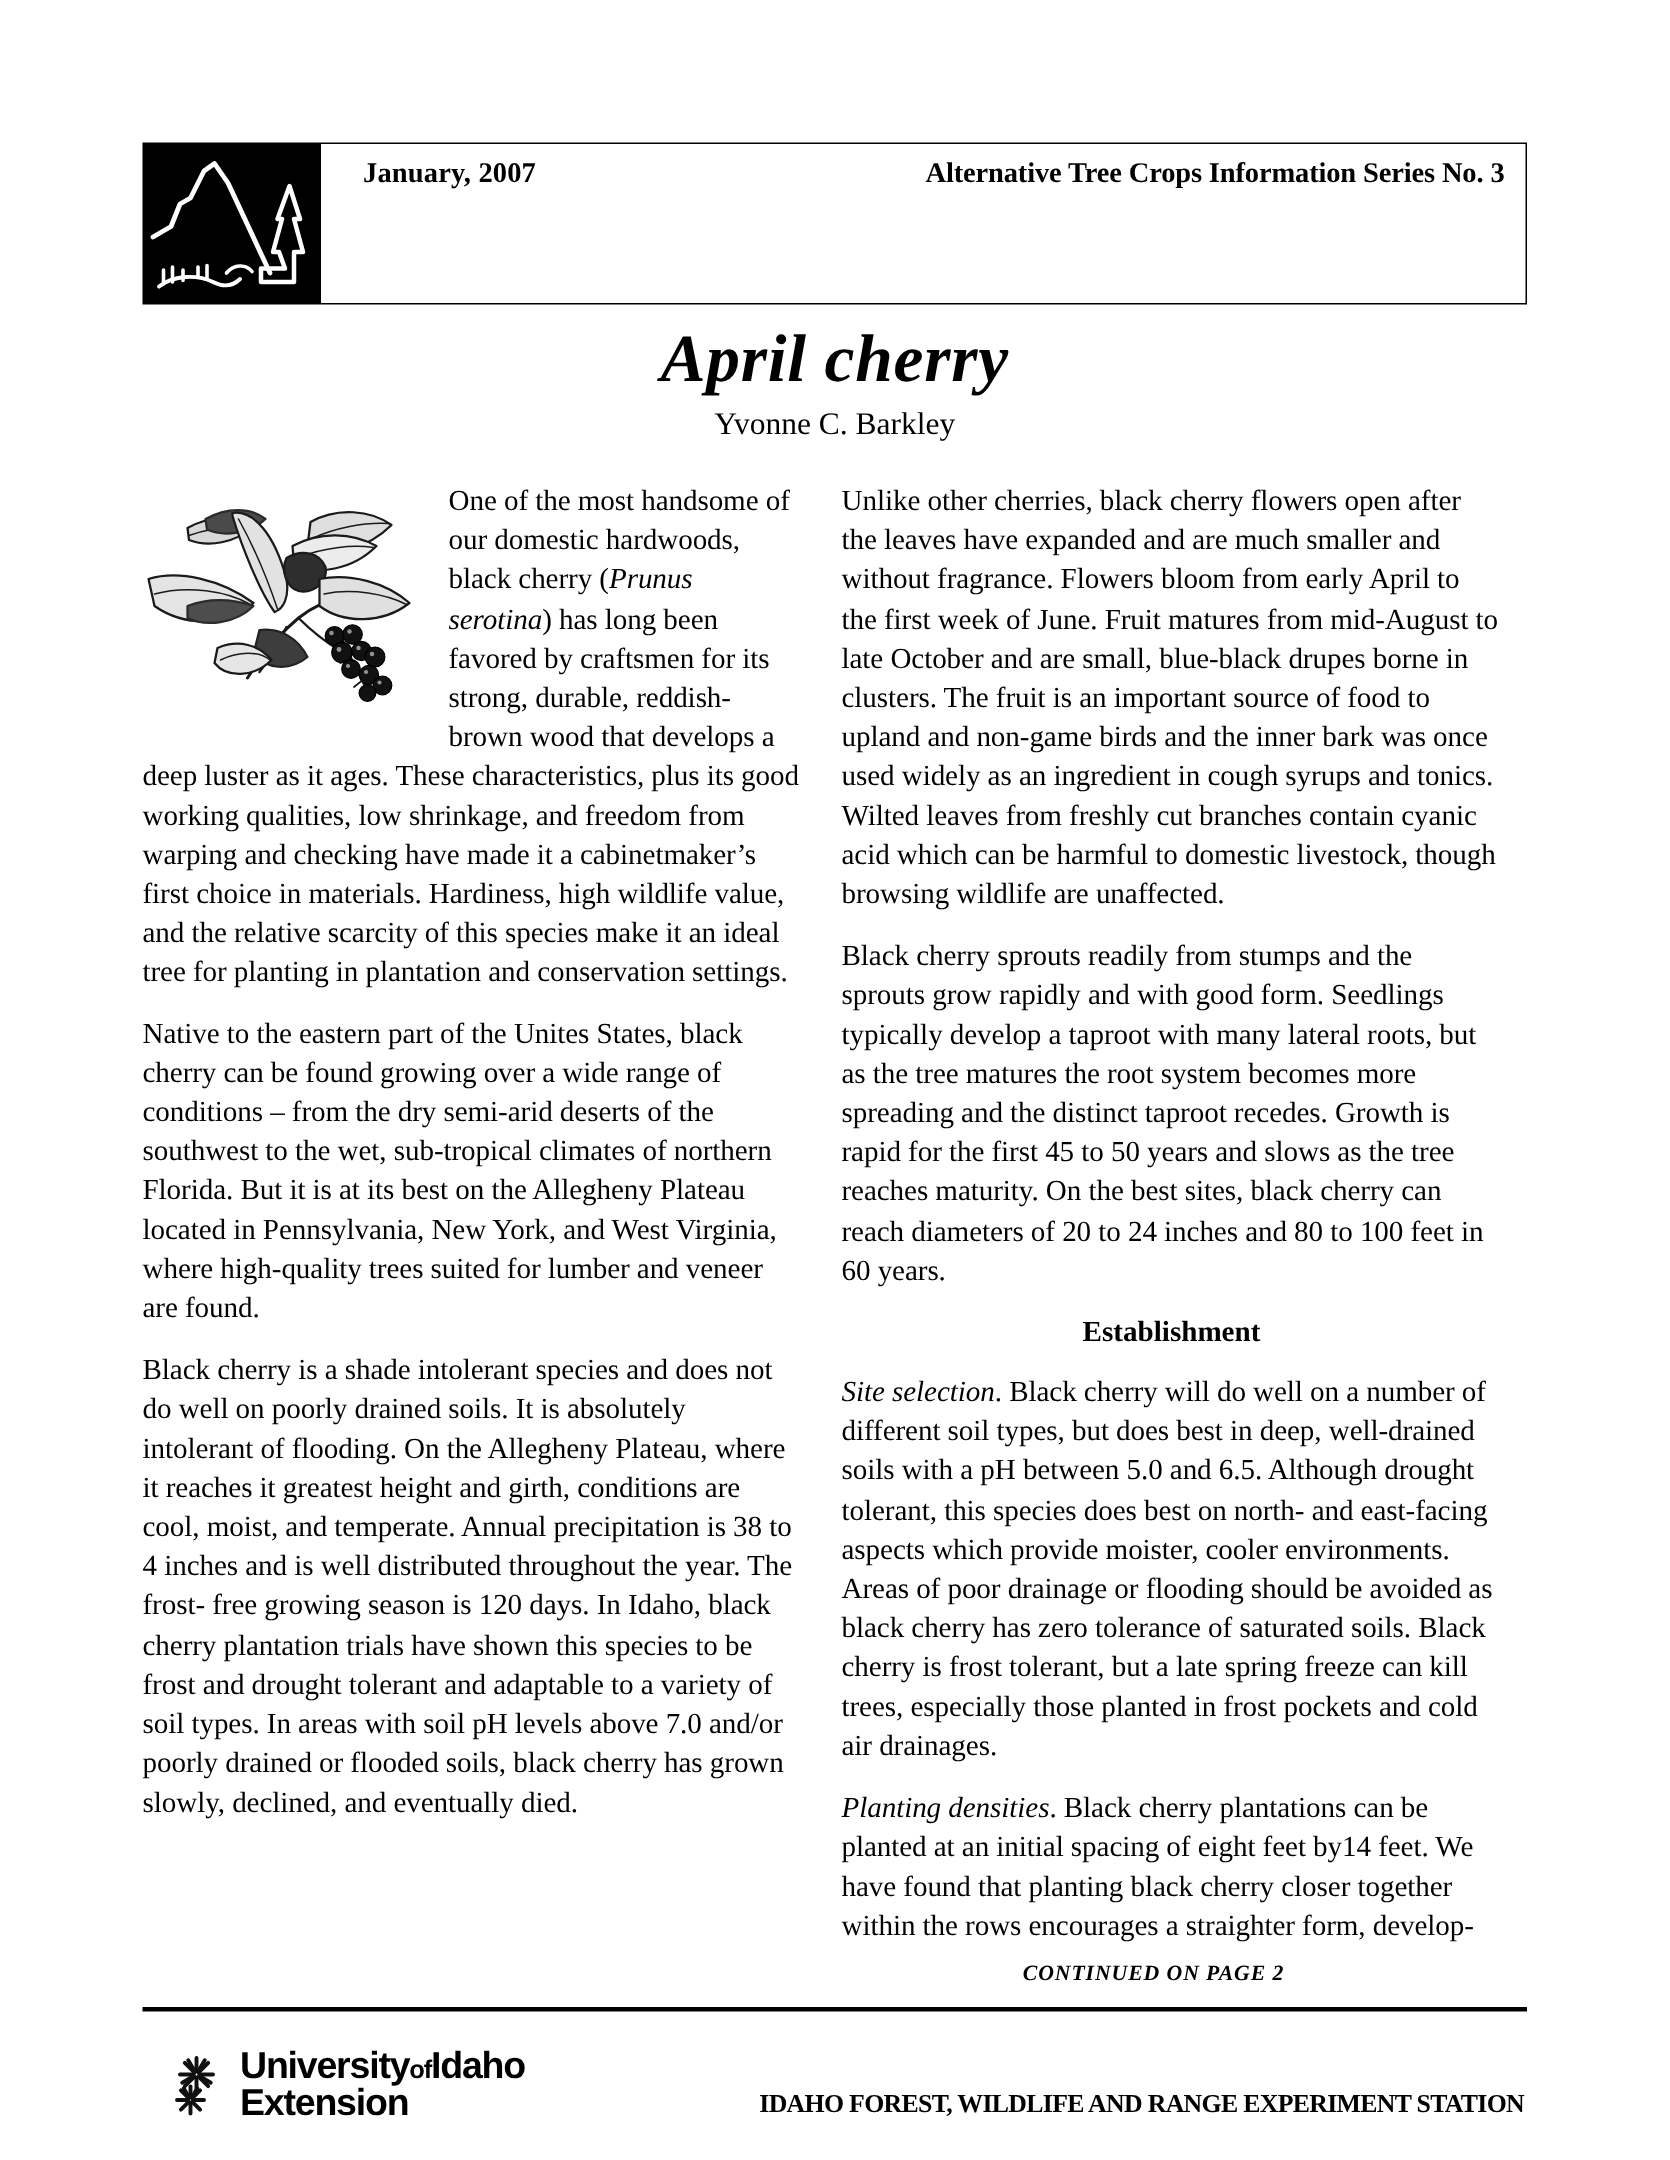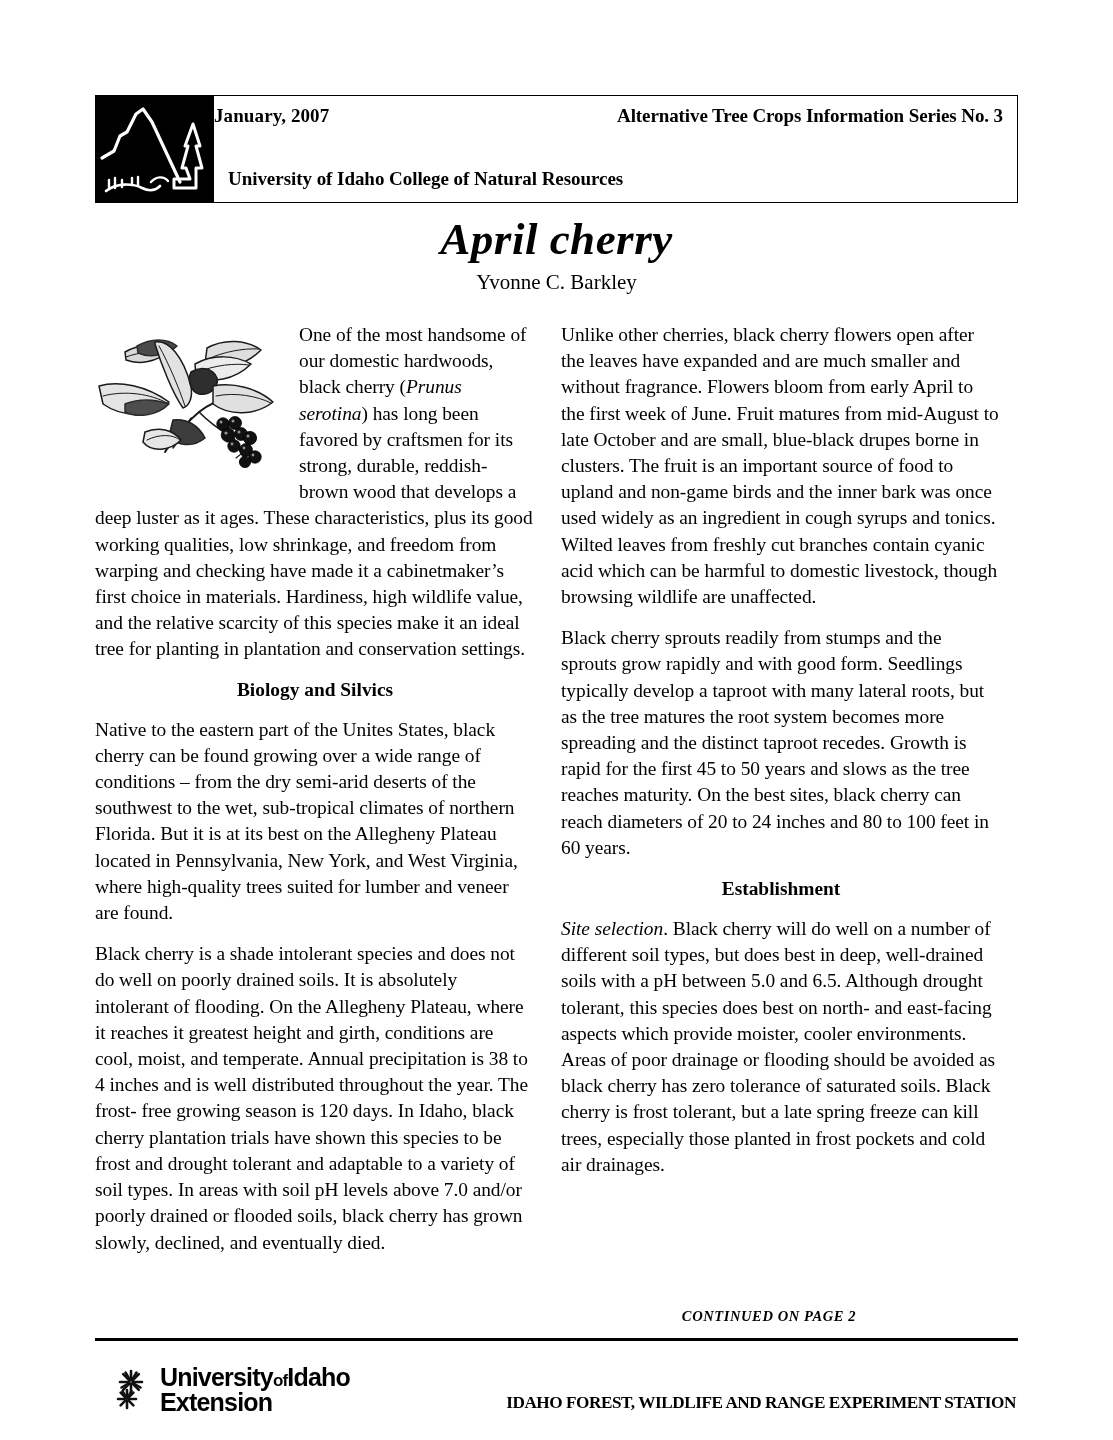--- a/index.html
+++ b/index.html
@@ -47,21 +47,21 @@
   .masthead-logo svg { display: block; width: 100%; height: 100%; }
 
   .masthead-text {
     flex: 1 1 auto;
     position: relative;
     padding: 0 14px 0 14px;
   }
   .mast-row-1 {
     position: absolute;
     top: 9px;
-    left: 0;
+    left: 28px;
     right: 14px;
     display: flex;
     justify-content: space-between;
     align-items: flex-end;
   }
   .mast-date {
     font-weight: bold;
     font-size: 19px;
     letter-spacing: 0.1px;
   }
@@ -230,23 +230,20 @@
         <path d="M10 95 C20 87, 36 87, 46 92 C54 96, 60 94, 64 90" fill="none" stroke="#fff" stroke-width="2.6" stroke-linecap="round"></path>
         <path d="M13 84 L13 92 M19 82 L19 92 M26 84 L26 91" fill="none" stroke="#fff" stroke-width="2.4" stroke-linecap="round"></path>
         <path d="M36 82 L36 89 M42 81 L42 89" fill="none" stroke="#fff" stroke-width="2.4" stroke-linecap="round"></path>
         <path d="M55 86 C60 80, 68 80, 72 85" fill="none" stroke="#fff" stroke-width="2.4" stroke-linecap="round"></path>
       </svg>
     </div>
     <div class="masthead-text">
       <div class="mast-row-1">
         <span class="mast-date">January, 2007</span>
         <span class="mast-series">Alternative Tree Crops Information Series No. 3</span>
-      </div>
-      <div class="mast-row-2">
-        <span class="mast-org">University of Idaho College of Natural Resources</span>
       </div>
     </div>
   </div>
 
   <div class="doc-title">April cherry</div>
   <div class="doc-author">Yvonne C. Barkley</div>
 
   <div class="cols">
 
     <div class="col col-left">
@@ -311,37 +308,37 @@
               <circle cx="144" cy="108" r="1.5"></circle>
               <circle cx="153" cy="112" r="1.5"></circle>
               <circle cx="137" cy="120" r="1.4"></circle>
               <circle cx="149" cy="124" r="1.4"></circle>
               <circle cx="158" cy="131" r="1.4"></circle>
             </g>
           </svg>
         </span><span>One of the most handsome of our domestic hardwoods, black cherry (</span><em>Prunus serotina</em><span>) has long been favored by craftsmen for its strong, durable, reddish-brown wood that develops a deep luster as it ages. These characteristics, plus its good working qualities, low shrinkage, and freedom from warping and checking have made it a cabinetmaker’s first choice in materials. Hardiness, high wildlife value, and the relative scarcity of this species make it an ideal tree for planting in plantation and conservation settings.</span>
       </p>
 
-      <div class="section-head">Biology and Silvics</div>
 
       <p>Native to the eastern part of the Unites States, black cherry can be found growing over a wide range of conditions – from the dry semi-arid deserts of the southwest to the wet, sub-tropical climates of northern Florida. But it is at its best on the Allegheny Plateau located in Pennsylvania, New York, and West Virginia, where high-quality trees suited for lumber and veneer are found.</p>
 
       <p>Black cherry is a shade intolerant species and does not do well on poorly drained soils. It is absolutely intolerant of flooding. On the Allegheny Plateau, where it reaches it greatest height and girth, conditions are cool, moist, and temperate. Annual precipitation is 38 to 4 inches and is well distributed throughout the year. The frost- free growing season is 120 days. In Idaho, black cherry plantation trials have shown this species to be frost and drought tolerant and adaptable to a variety of soil types. In areas with soil pH levels above 7.0 and/or poorly drained or flooded soils, black cherry has grown slowly, declined, and eventually died.</p>
     </div>
 
     <div class="col col-right">
 
       <p>Unlike other cherries, black cherry flowers open after the leaves have expanded and are much smaller and without fragrance. Flowers bloom from early April to the first week of June. Fruit matures from mid-August to late October and are small, blue-black drupes borne in clusters. The fruit is an important source of food to upland and non-game birds and the inner bark was once used widely as an ingredient in cough syrups and tonics. Wilted leaves from freshly cut branches contain cyanic acid which can be harmful to domestic livestock, though browsing wildlife are unaffected.</p>
 
       <p>Black cherry sprouts readily from stumps and the sprouts grow rapidly and with good form. Seedlings typically develop a taproot with many lateral roots, but as the tree matures the root system becomes more spreading and the distinct taproot recedes. Growth is rapid for the first 45 to 50 years and slows as the tree reaches maturity. On the best sites, black cherry can reach diameters of 20 to 24 inches and 80 to 100 feet in 60 years.</p>
 
       <div class="section-head">Establishment</div>
 
       <p><em class="runin">Site selection</em><span>. Black cherry will do well on a number of different soil types, but does best in deep, well-drained soils with a pH between 5.0 and 6.5. Although drought tolerant, this species does best on north- and east-facing aspects which provide moister, cooler environments. Areas of poor drainage or flooding should be avoided as black cherry has zero tolerance of saturated soils. Black cherry is frost tolerant, but a late spring freeze can kill trees, especially those planted in frost pockets and cold air drainages.</span></p>
 
+      <p><em class="runin">Planting densities</em><span>. Black cherry plantations can be planted at an initial spacing of eight feet by14 feet. We have found that planting black cherry closer together within the rows encourages a straighter form, develop-</span></p>
     </div>
   </div>
 
   <div class="continued">CONTINUED ON PAGE 2</div>
 
   <div class="footer-rule"></div>
 
   <div class="footer">
     <div class="footer-logo">
       <span class="footer-mark">

